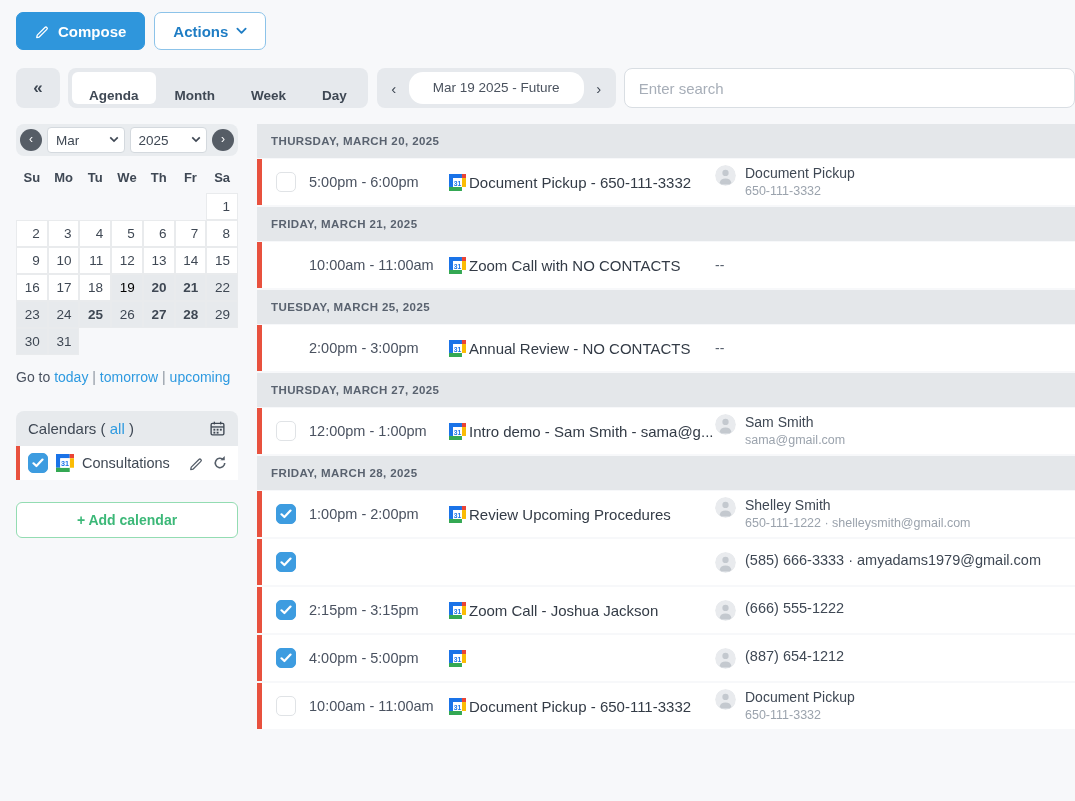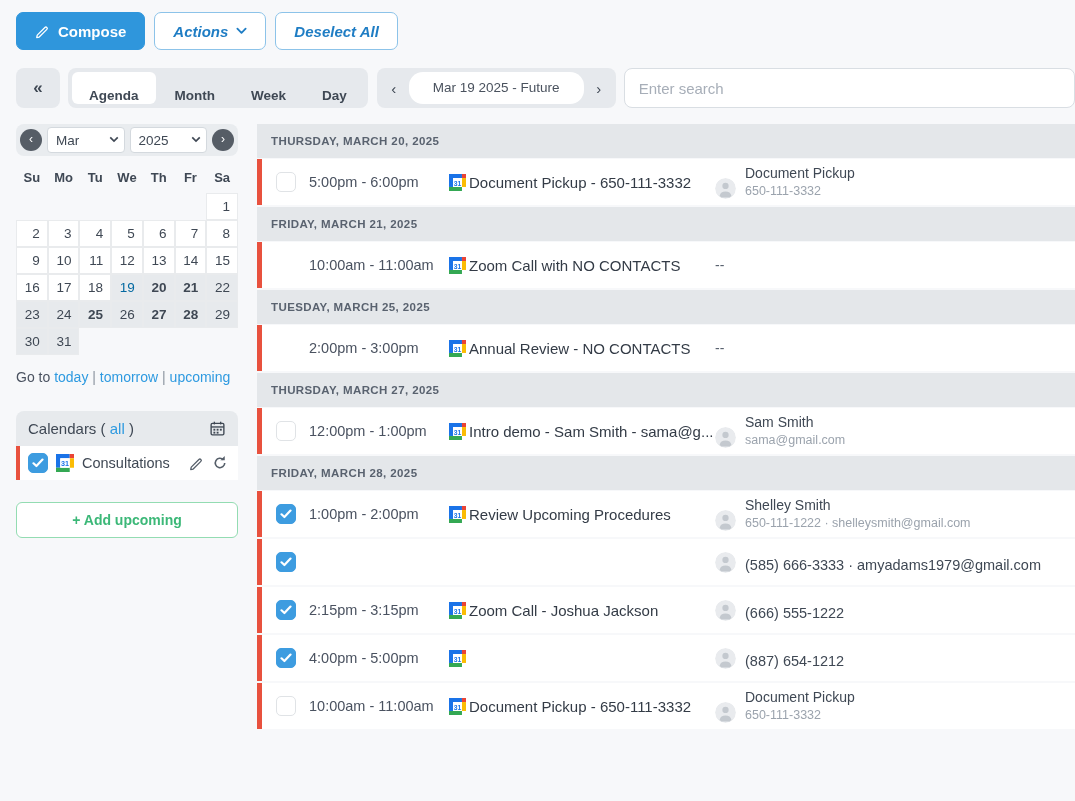--- a/index.html
+++ b/index.html
@@ -10,21 +10,21 @@
     color:#3c4450;
   }
   
   .toolbar { display:flex; gap:9px; padding:12px 16px 0 16px; align-items:center; }
   .btn {
     height:38px; border-radius:7px; font-size:15px; cursor:pointer;
     display:inline-flex; align-items:center; gap:8px; padding:0 18px;
     font-family:inherit;
   }
   .btn-primary { background:#2f96dc; border:1px solid #2f96dc; color:#fff; font-weight:700; }
-  .btn-outline { background:#fff; border:1px solid #8cc3e9; color:#1f7dc4; font-weight:600;font-style:italic; }
+  .btn-outline { background:#fff; border:1px solid #8cc3e9; color:#1f7dc4; font-weight:600; }
   .btn svg { flex-shrink:0; }
   
   .navrow { display:flex; gap:8px; margin:18px 0 0 16px; height:40px; align-items:stretch; }
   .collapse-btn {
     width:44px; background:#e6e9ed; border:none; border-radius:8px;
     color:#3f4854; font-size:17px; font-weight:700; cursor:pointer; line-height:38px;
   }
   .seg-group { background:#e6e9ed; border-radius:8px; display:flex; align-items:center; padding:4px; gap:2px; }
   .seg-tab {
     border:none; background:transparent; height:32px; padding:16px 17px; border-radius:6px;
@@ -63,21 +63,21 @@
   }
   .sel-chev { position:absolute; right:6px; top:9px; pointer-events:none; color:#3f4854; }
   
   .mc-weekdays { display:grid; grid-template-columns:repeat(7,1fr); margin:14px 0 8px 0; }
   .mc-weekdays span { text-align:center; font-size:13px; font-weight:700; color:#3f4854; }
   .mc-grid { display:grid; grid-template-columns:repeat(7,1fr); }
   .mc-cell { height:27px; line-height:25px; font-size:13.5px; color:#3f4854; text-align:right; padding-right:7px; }
   .mc-cell.has-day { border:1px solid #e9ebed; background:#fff; cursor:pointer; }
   .mc-cell.range { background:#e7eaed; }
   .mc-cell.bold { font-weight:700; }
-  .mc-cell.today { color:#0369a1; }
+  .mc-cell.today { color:#000000; }
   
   .goto { margin-top:14px; font-size:14px; color:#4a5260; }
   .goto a { color:#2e9ae0; text-decoration:none; cursor:pointer; }
   .goto .sep { color:#8d95a0; }
   
   .cal-panel { margin-top:26px; }
   .cal-panel-header {
     background:#e7eaed; border-radius:8px 8px 0 0; padding:9px 12px;
     display:flex; align-items:center; font-size:15px; color:#3f4854;
   }
@@ -109,21 +109,21 @@
   .ag-date-header:first-child { margin-top:0; }
   .ag-row {
     background:#fff; border-left:5px solid #e8513e; height:46px;
     display:flex; align-items:center; margin-bottom:2px;
   }
   .ag-row .cb, .ag-row .cb-spacer { margin-left:14px; }
   .ag-time { margin-left:13px; width:132px; font-size:14.5px; color:#4a5260; flex-shrink:0; }
   .ag-title { flex:1; display:flex; align-items:center; gap:3px; overflow:hidden; padding-left:8px; min-width:0; }
   .ag-title .title-text { font-size:15px; color:#333b46; white-space:nowrap; overflow:hidden; }
   .gcal { width:17px; height:17px; flex-shrink:0; }
-  .ag-contact { width:360px; flex-shrink:0; display:flex; align-items:flex-end; gap:9px; }
+  .ag-contact { width:360px; flex-shrink:0; display:flex; align-items:flex-start; gap:9px; }
   .avatar { width:21px; height:21px; flex-shrink:0; border-radius:50%; }
   .contact-name { font-size:14px; color:#3f4854; line-height:1.25; }
   .contact-detail { font-size:12.5px; color:#9ba3ad; line-height:1.3; }
   .contact-line { font-size:14.5px; color:#3f4854; }
   .contact-dash { font-size:14px; color:#5a6370; }
 </style>
 </head>
 <body>
 
 <div>
@@ -133,23 +133,20 @@
       <svg width="15" height="15" viewBox="0 0 20 20">
           <path d="M3 14.8 L13.2 4.6 a1.8 1.8 0 0 1 2.6 2.6 L5.6 17.4 L2.3 18 z" fill="none" stroke="currentColor" stroke-width="1.7" stroke-linejoin="round"></path>
         </svg>
       <span>Compose</span>
     </button>
     <button class="btn btn-outline">
       <span>Actions</span>
       <svg width="11" height="8" viewBox="0 0 12 8">
           <polyline points="1.5,1.5 6,6 10.5,1.5" fill="none" stroke="currentColor" stroke-width="2" stroke-linecap="round" stroke-linejoin="round"></polyline>
         </svg>
-    </button>
-    <button class="btn btn-outline">
-      <span>Deselect All</span>
     </button>
   </div>
 
   <div class="navrow">
     <button class="collapse-btn"><span>«</span></button>
     <div class="seg-group">
         <button class="seg-tab active">Agenda</button>
         <button class="seg-tab">Month</button>
         <button class="seg-tab">Week</button>
         <button class="seg-tab">Day</button>
@@ -282,21 +279,21 @@
                 <path d="M3 14.8 L13.2 4.6 a1.8 1.8 0 0 1 2.6 2.6 L5.6 17.4 L2.3 18 z" fill="none" stroke="#555e69" stroke-width="1.7" stroke-linejoin="round"></path>
               </svg>
               <svg class="mini-icon" width="16" height="16" viewBox="0 0 20 20">
                 <path d="M15.9 10 a5.9 5.9 0 1 1-1.7-4.2" fill="none" stroke="#555e69" stroke-width="2"></path>
                 <polygon points="15.9,1.2 15.9,6.6 10.5,6.6" fill="#555e69"></polygon>
               </svg>
             </div>
           </div>
       </div>
 
-      <button class="add-cal-btn">+ Add upcoming</button>
+      <button class="add-cal-btn">+ Add calendar</button>
     </aside>
 
     <main class="agenda" id="agenda-holder">
         <div class="ag-date-header">THURSDAY, MARCH 20, 2025</div>
         <div class="ag-row">
           <span class="cb unchecked"></span>
           <span class="ag-time">5:00pm - 6:00pm</span>
           <span class="ag-title">
             <svg class="gcal" viewBox="0 0 16 16">
               <rect x="0" y="0" width="16" height="16" fill="#fff"></rect>

